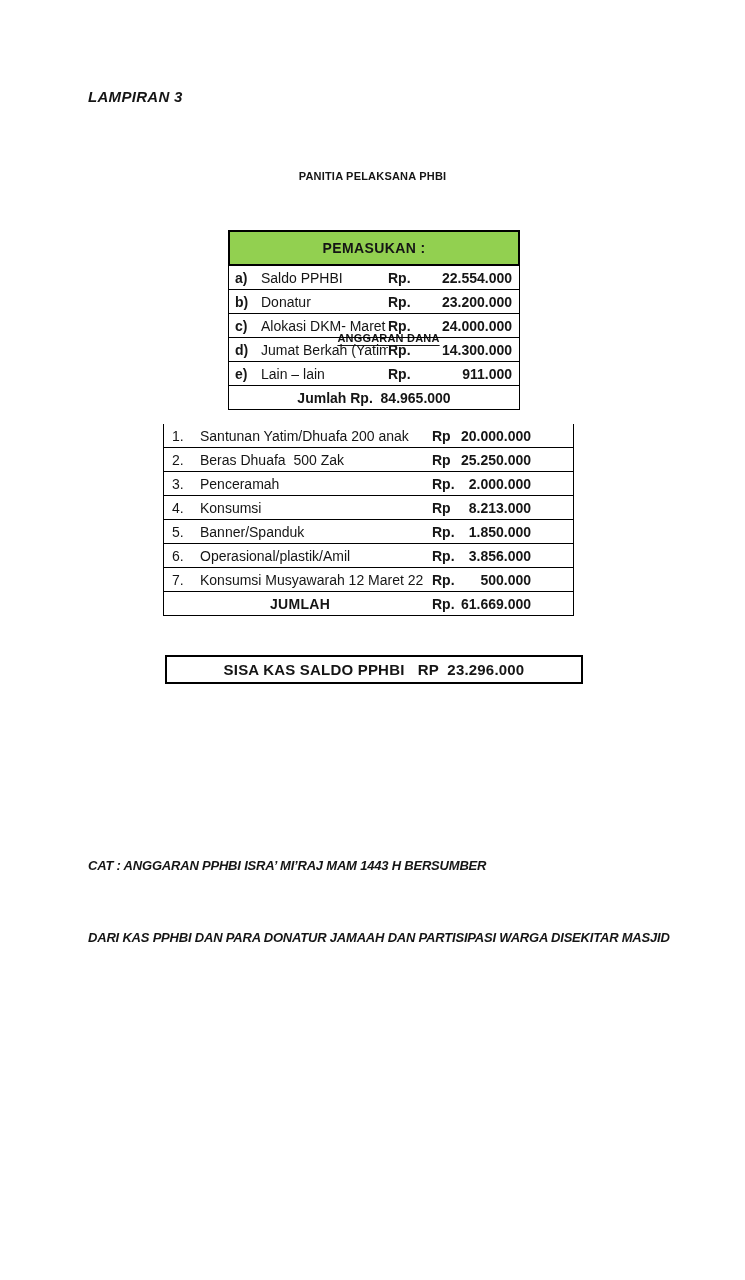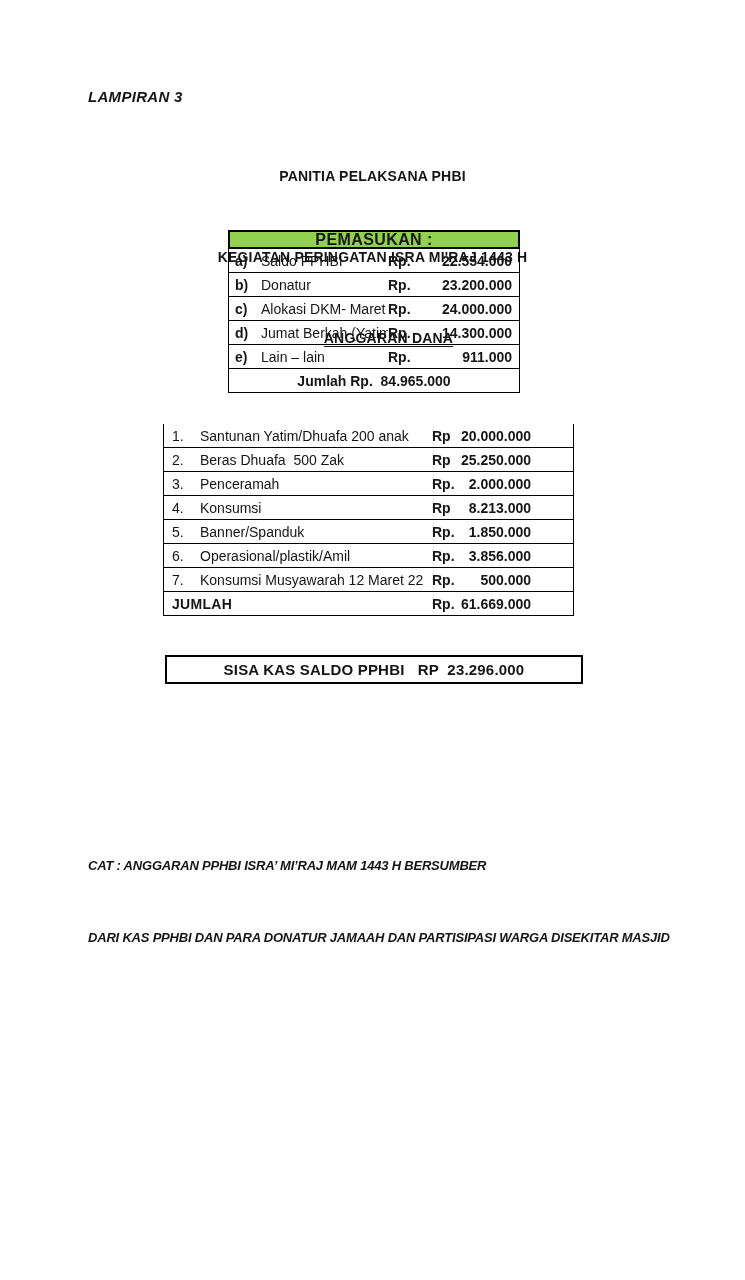--- a/index.html
+++ b/index.html
@@ -13,31 +13,31 @@
   .page { position: absolute; inset: 0; background: #ffffff; overflow: hidden; }
 
   .lampiran {
     position: absolute; left: 88px; top: 88px;
     font-size: 15px; font-style: italic; font-weight: bold;
     letter-spacing: .3px;
   }
 
   .titles {
     position: absolute; left: 0; top: 109px; width: 745px;
-    text-align: center; font-weight: bold; font-size: 14px;
+    text-align: center; font-weight: bold; font-size: 11px;
     line-height: 27px; letter-spacing: .2px; white-space: pre;
   }
   .title-underline { text-decoration: underline; text-underline-offset: 3px; margin-left: 32px; }
 
   .tbl { position: absolute; box-sizing: border-box; }
   .tbl-head {
-    box-sizing: border-box; height: 19px;
+    box-sizing: border-box; height: 36px;
     border: 2px solid #000; background: var(--green, #92d050);
     display: flex; align-items: center; justify-content: center;
-    font-weight: bold; font-size: 16px; letter-spacing: .4px;
+    font-weight: bold; font-size: 14px; letter-spacing: .4px;
   }
   .tbl-body {
     box-sizing: border-box;
     border-left: 1.5px solid #000; border-right: 1.5px solid #000;
   }
   .row {
     box-sizing: border-box; height: 24px;
     display: flex; align-items: center;
     border-bottom: 1.5px solid #000;
     font-size: 14px; white-space: pre;
@@ -54,21 +54,21 @@
   .pemasukan .row { padding-left: 6px; }
   .pemasukan .marker { width: 26px; }
   .pemasukan .amt { width: 124px; margin-right: 7px; }
   .pemasukan .total-row { justify-content: center; font-weight: bold; padding-left: 0; }
 
   
   .pengeluaran { left: 163px; top: 424px; width: 411px; }
   .pengeluaran .row { padding-left: 8px; }
   .pengeluaran .marker { width: 28px; }
   .pengeluaran .amt { width: 99px; margin-right: 42px; }
-  .pengeluaran .total-label { flex: 1; text-align: left; font-weight: bold; padding-right: 4px; letter-spacing: .3px; }
+  .pengeluaran .total-label { flex: 1; text-align: center; font-weight: bold; padding-right: 4px; letter-spacing: .3px; }
 
   .sisa-box {
     position: absolute; left: 165px; top: 655px; width: 418px; height: 29px;
     box-sizing: border-box; border: 2px solid #000;
     display: flex; align-items: center; justify-content: center;
     font-weight: bold; font-size: 15px; white-space: pre; letter-spacing: .2px;
   }
 
   .footer-note {
     position: absolute; left: 88px; top: 806px; width: 620px;

